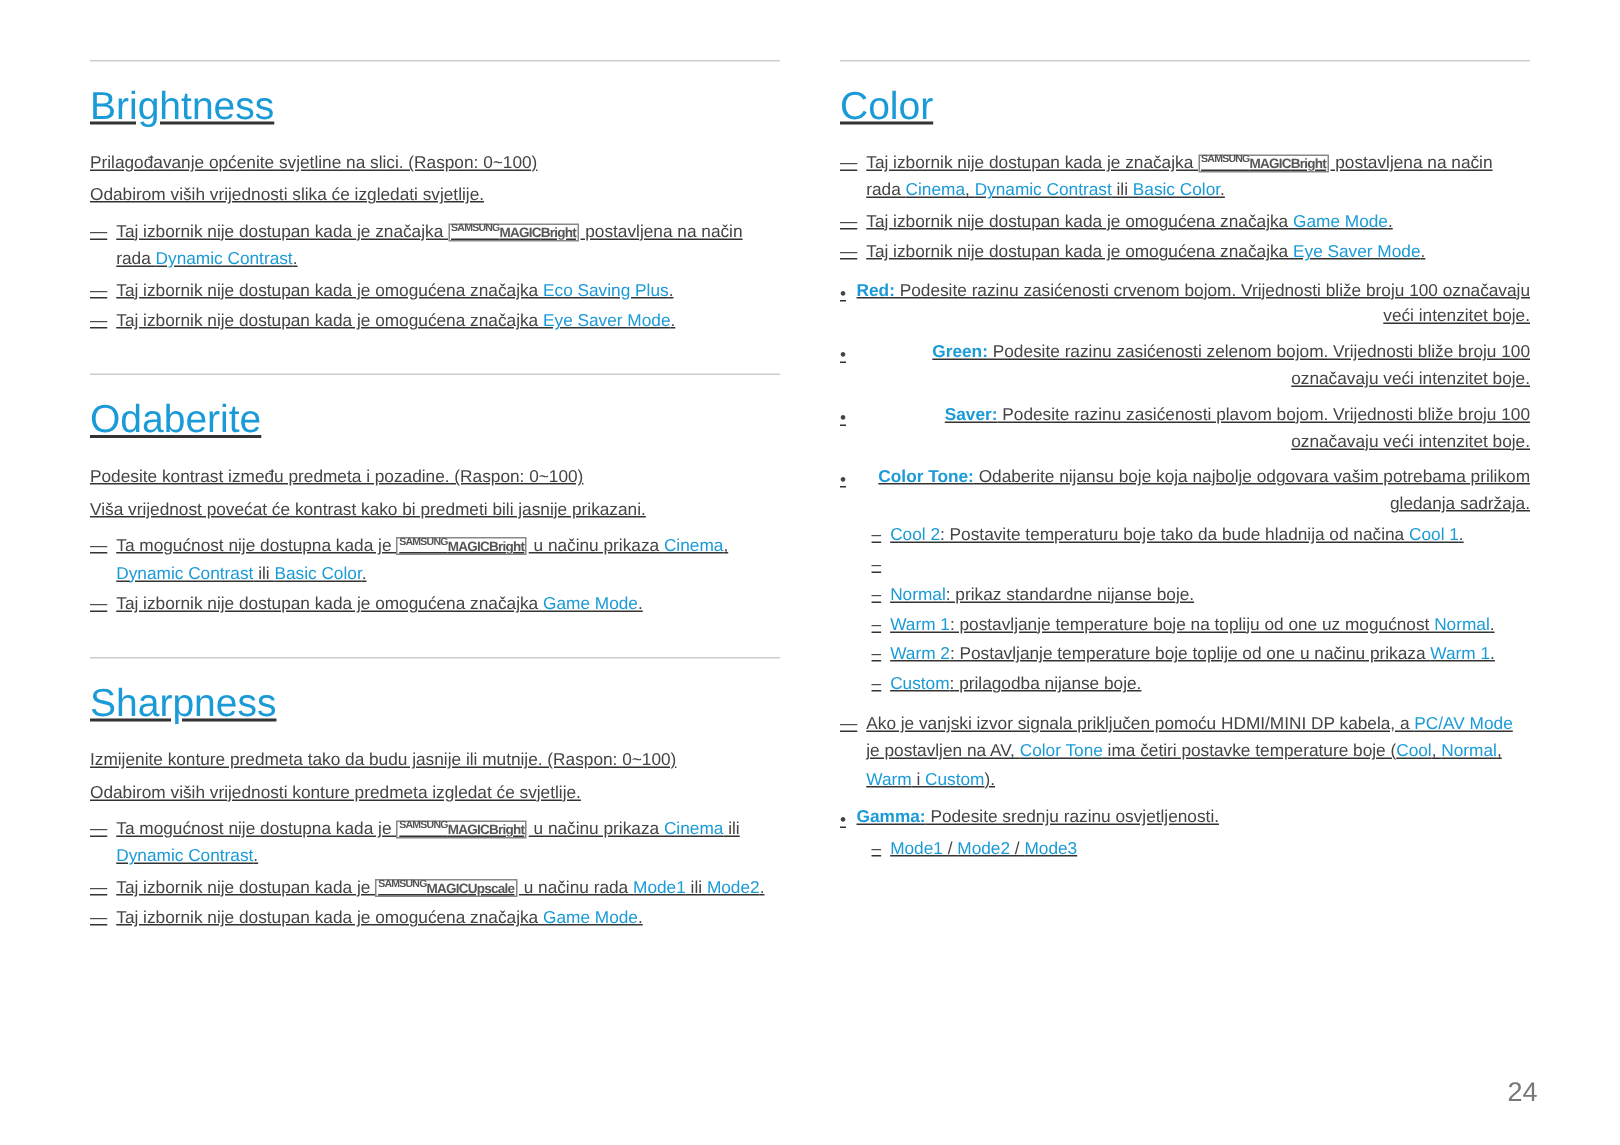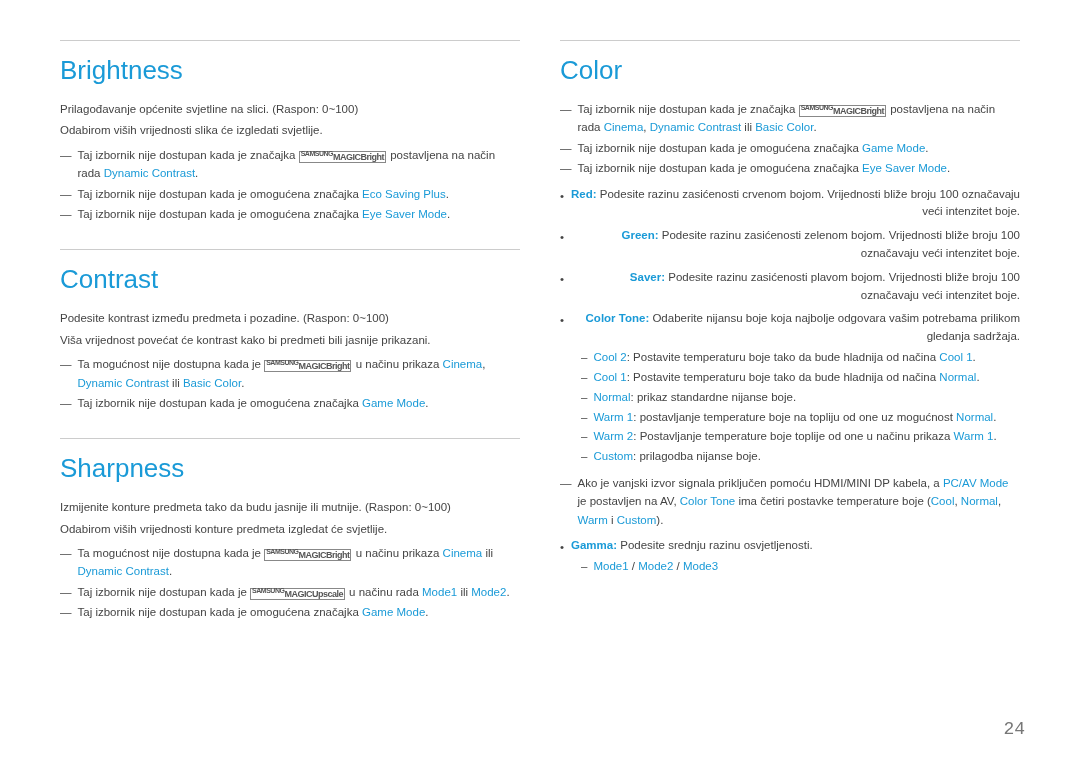--- a/index.html
+++ b/index.html
@@ -18,20 +18,21 @@
       flex-direction: row;
       padding: 40px 60px 40px 60px;
       gap: 40px;
       height: 100%;
     }
     .column {
       flex: 1;
       display: flex;
       flex-direction: column;
       gap: 0;
+      text-decoration: underline;
     }
     .section {
       margin-bottom: 24px;
     }
     .section-title {
       font-size: 26px;
       font-weight: 300;
       color: #1a9ad7;
       border-top: 1px solid #ccc;
       padding-top: 14px;
@@ -101,21 +102,20 @@
       margin-right: 6px;
       flex-shrink: 0;
     }
     .page-number {
       position: absolute;
       bottom: 24px;
       right: 55px;
       font-size: 18px;
       color: #777;
       font-weight: 300;
-      font-family: Liberation Mono, monospace;
     }
   </style>
 </head>
 <body>
 
 <div class="page">
 
   <div class="column">
 
     <div class="section">
@@ -134,21 +134,21 @@
           </div>
           <div class="note-line">
             <span class="dash">―</span>
             <span>Taj izbornik nije dostupan kada je omogućena značajka <span class="blue-link">Eye Saver Mode</span>.</span>
           </div>
         </div>
       </div>
     </div>
 
     <div class="section">
-      <div class="section-title">Contrast</div>
+      <div class="section-title">Odaberite</div>
       <div class="section-body">
         <p>Podesite kontrast između predmeta i pozadine. (Raspon: 0~100)</p>
         <p>Viša vrijednost povećat će kontrast kako bi predmeti bili jasnije prikazani.</p>
         <div style="margin-top:6px;">
           <div class="note-line">
             <span class="dash">―</span>
             <span>Ta mogućnost nije dostupna kada je <span class="magic-brand"><sup>SAMSUNG</sup>MAGIC<b>Bright</b></span> u načinu prikaza <span class="blue-link">Cinema</span>, <span class="blue-link">Dynamic Contrast</span> ili <span class="blue-link">Basic Color</span>.</span>
           </div>
           <div class="note-line">
             <span class="dash">―</span>
@@ -223,21 +223,20 @@
             <span class="bullet-dot">•</span>
             <div class="bullet-text">
               <span><span class="bold-link">Color Tone:</span> Odaberite nijansu boje koja najbolje odgovara vašim potrebama prilikom gledanja sadržaja.</span>
               <div class="sub-dash-list">
                 <div class="sub-dash-item">
                   <span class="sdash">–</span>
                   <span><span class="blue-link">Cool 2</span>: Postavite temperaturu boje tako da bude hladnija od načina <span class="blue-link">Cool 1</span>.</span>
                 </div>
                 <div class="sub-dash-item">
                   <span class="sdash">–</span>
-                  <span><span class="blue-link">Cool 1</span>: Postavite temperaturu boje tako da bude hladnija od načina <span class="blue-link">Normal</span>.</span>
                 </div>
                 <div class="sub-dash-item">
                   <span class="sdash">–</span>
                   <span><span class="blue-link">Normal</span>: prikaz standardne nijanse boje.</span>
                 </div>
                 <div class="sub-dash-item">
                   <span class="sdash">–</span>
                   <span><span class="blue-link">Warm 1</span>: postavljanje temperature boje na topliju od one uz mogućnost <span class="blue-link">Normal</span>.</span>
                 </div>
                 <div class="sub-dash-item">

